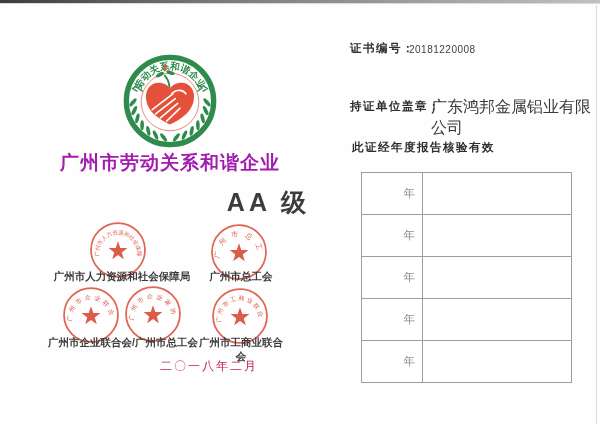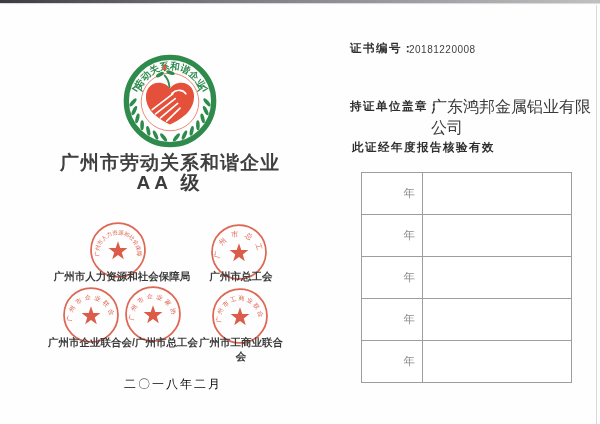--- a/index.html
+++ b/index.html
@@ -12,23 +12,23 @@
 
   
   .top-edge{left:0;top:0;width:600px;height:3px;
     background:linear-gradient(to right,#3b3b40,#77777c 35%,#9a9a9e 65%,#c0c0c3);
     box-shadow:0 1px 1px rgba(0,0,0,.15);}
   .right-edge{right:3px;top:5px;bottom:0;width:1px;background:#d9d9d9;}
 
   
   .logo{left:122px;top:53px;width:96px;height:96px;}
   .cert-title{left:30px;top:150px;width:280px;text-align:center;
-    font-size:19px;font-weight:bold;color:#404040;letter-spacing:1px;}
-  .cert-grade{left:30px;top:170px;width:280px;text-align:center;
-    font-size:19px;font-weight:bold;color:#3c3c3c;letter-spacing:4px;}
+    font-size:19px;font-weight:bold;color:#a21caf;letter-spacing:1px;}
+  .cert-grade{left:30px;top:186px;width:280px;text-align:right;
+    font-size:25px;font-weight:bold;color:#3c3c3c;letter-spacing:4px;}
 
   .stamp{opacity:.92}
   .stamp-1{left:89px;top:221px;width:58px;height:58px;}
   .stamp-2{left:210px;top:223px;width:58px;height:58px;}
   .stamp-3{left:62px;top:286px;width:58px;height:58px;}
   .stamp-4{left:124px;top:285px;width:58px;height:58px;}
   .stamp-5{left:211px;top:287px;width:58px;height:58px;}
 
   .seal-ring{fill:none;stroke:#dc5a45;stroke-width:3;}
   .seal-star{fill:#d94f39;}
@@ -37,22 +37,22 @@
   .seal-t6{font-size:12px;letter-spacing:10px;}
   .seal-t8{font-size:10.5px;letter-spacing:5px;}
   .seal-t9{font-size:10.5px;letter-spacing:3px;}
 
   .stamp-label{font-size:10.5px;font-weight:bold;color:#3a3a3a;text-align:center;}
   .lbl-r1-left{left:38px;top:270px;width:168px;}
   .lbl-r1-right{left:202px;top:270px;width:78px;}
   .lbl-r2-left{left:33px;top:336px;width:180px;}
   .lbl-r2-right{left:194px;top:336px;width:94px;}
 
-  .issue-date{left:88px;top:376px;width:170px;text-align:center;
-    font-size:12px;color:#000000;letter-spacing:2px;}
+  .issue-date{left:88px;top:358px;width:170px;text-align:right;
+    font-size:12px;color:#be185d;letter-spacing:2px;}
 
   
   .field-label{font-size:11.5px;font-weight:bold;color:#2e2e2e;letter-spacing:1.5px;}
   .cert-no-label{left:350px;top:41px;}
   .cert-no-value{left:409px;top:44px;font-family:Liberation Sans, sans-serif;
     font-size:10px;color:#3f3f3f;letter-spacing:.5px;}
   .holder-label{left:350px;top:99px;}
   .holder-value{left:431px;top:97px;font-family:"Liberation Serif",serif;
     font-size:16px;color:#3a3a3a;}
   .validity-note{left:352px;top:140px;}

